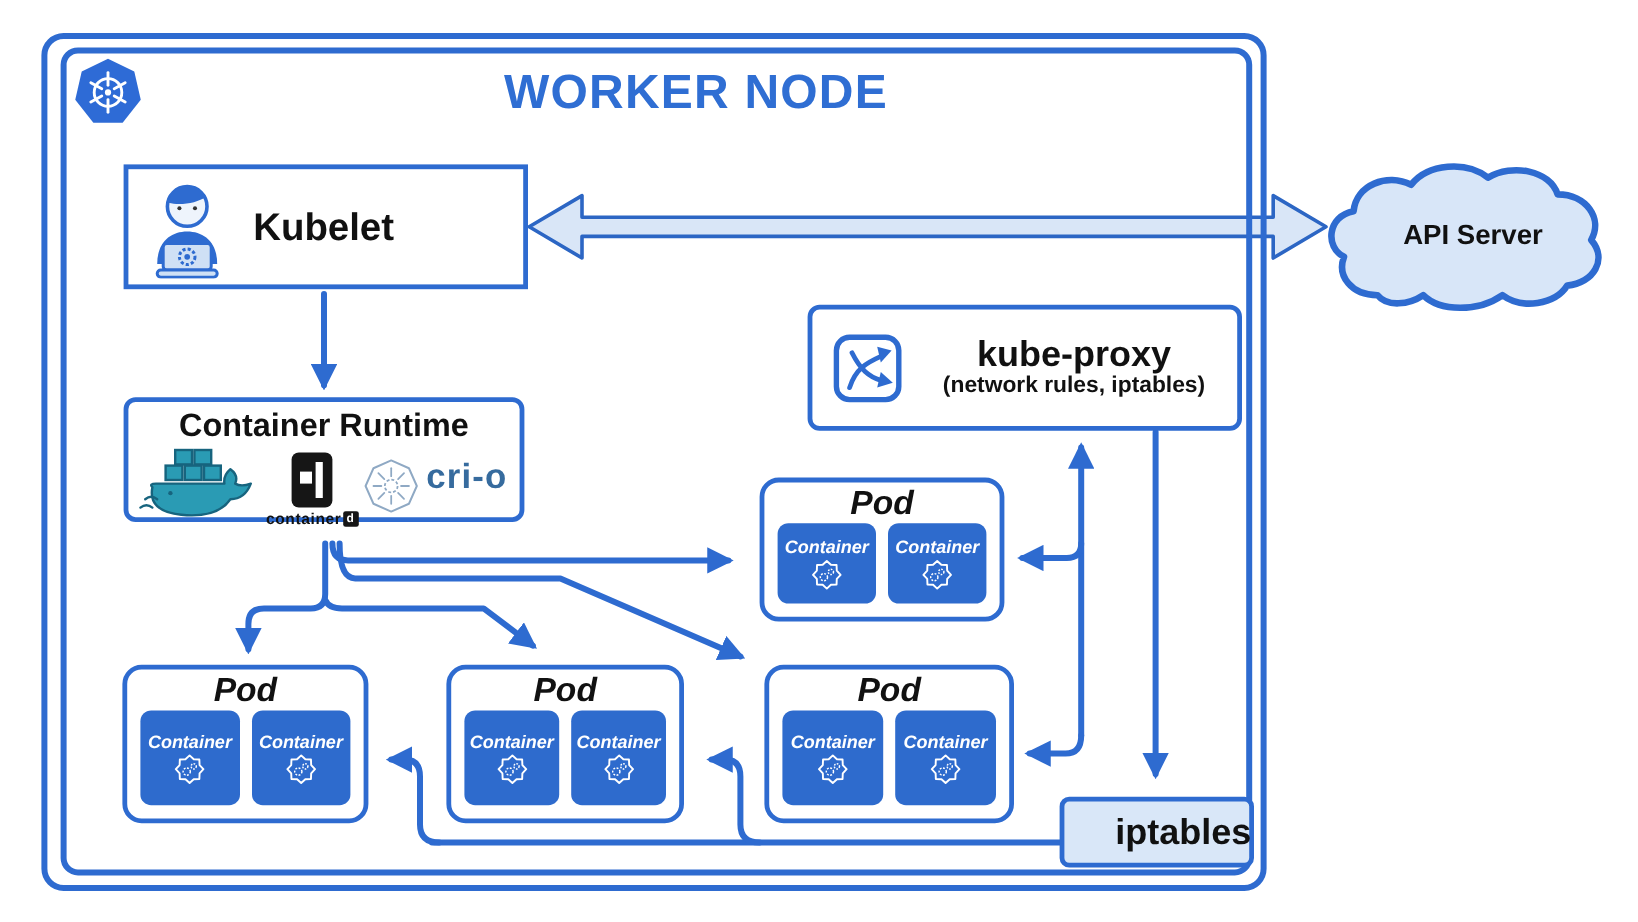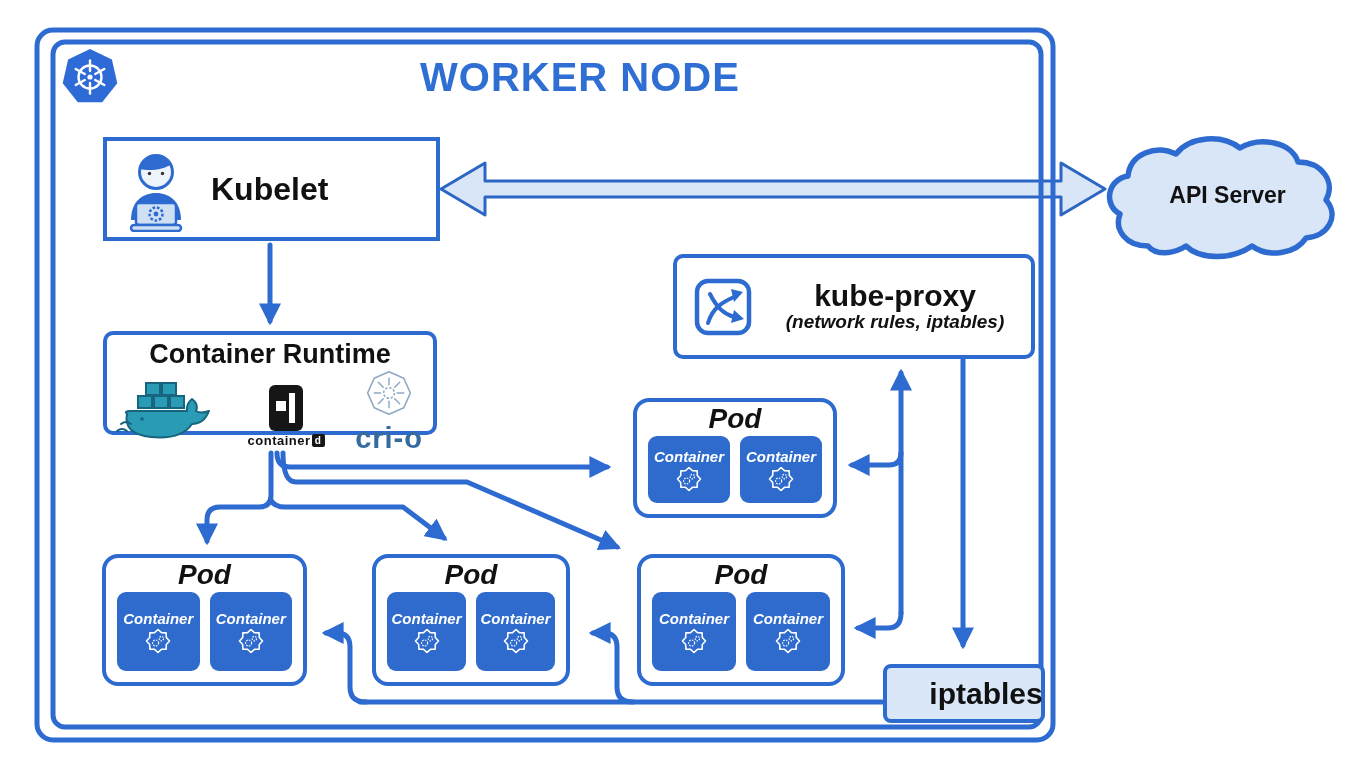--- a/index.html
+++ b/index.html
@@ -25,28 +25,28 @@
     display:flex;flex-direction:column;align-items:center;}
   .cruntime .ttl{font-size:27px;font-weight:700;color:var(--text-dark);margin-top:4px;}
   .logo-row{display:flex;align-items:center;justify-content:space-between;width:100%;
     padding:0 10px 4px 8px;flex:1;}
   .containerd-col{display:flex;flex-direction:column;align-items:center;margin-top:6px;}
   .containerd-word{font-size:13px;font-weight:700;color:var(--text-dark);letter-spacing:.5px;
     display:flex;align-items:center;gap:1px;margin-top:1px;}
   .containerd-word .dbox{display:inline-flex;align-items:center;justify-content:center;
     width:13px;height:13px;background:var(--containerd-black);color:#fff;font-size:10px;
     font-weight:700;border-radius:2px;}
-  .crio{display:flex;align-items:center;gap:6px;flex-direction:column;}
+  .crio{display:flex;align-items:flex-start;gap:6px;}
   .crio .crio-txt{font-size:29px;font-weight:700;color:var(--crio-blue);letter-spacing:1px;}
   
   .kproxy{left:633px;top:253px;width:362px;height:105px;border-radius:10px;
     display:flex;align-items:center;gap:16px;padding-left:16px;margin-left:40px;}
   .kproxy .txt{flex:1;text-align:center;padding-right:10px;}
   .kproxy .ttl{font-size:30px;font-weight:700;color:var(--text-dark);line-height:1.05;}
-  .kproxy .sub{font-size:19px;font-weight:700;color:var(--text-dark);font-style:italic;}
+  .kproxy .sub{font-size:19px;font-weight:700;color:var(--text-dark);}
   
   .pod{border-radius:16px;display:flex;flex-direction:column;font-style:italic;}
   .pod .ptitle{text-align:center;font-size:28px;font-weight:700;color:var(--text-dark);
     margin-top:1px;line-height:1.15;}
   .tiles{display:flex;gap:10px;padding:1px 11px 11px 11px;flex:1;}
   .tile{flex:1;background:var(--tile-blue);border-radius:9px;display:flex;flex-direction:column;
     align-items:center;justify-content:center;gap:1px;}
   .tile .tlabel{color:#fff;font-size:15px;font-weight:700;}
   .pod-tr{left:633px;top:397px;width:204px;height:120px;}
   .pod-bl{left:102px;top:553px;width:205px;height:132px;}

